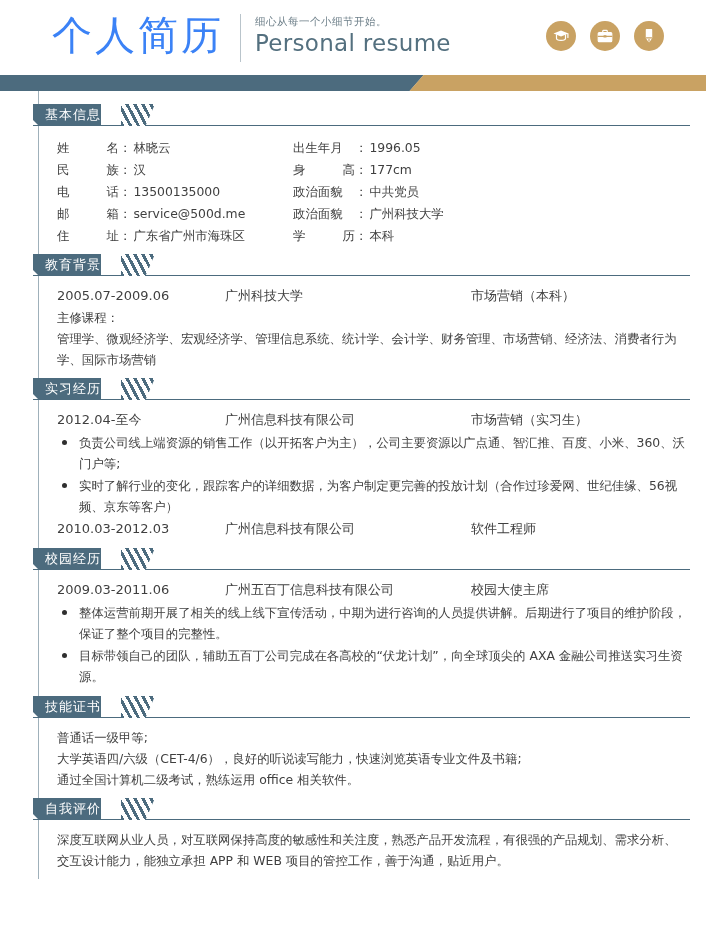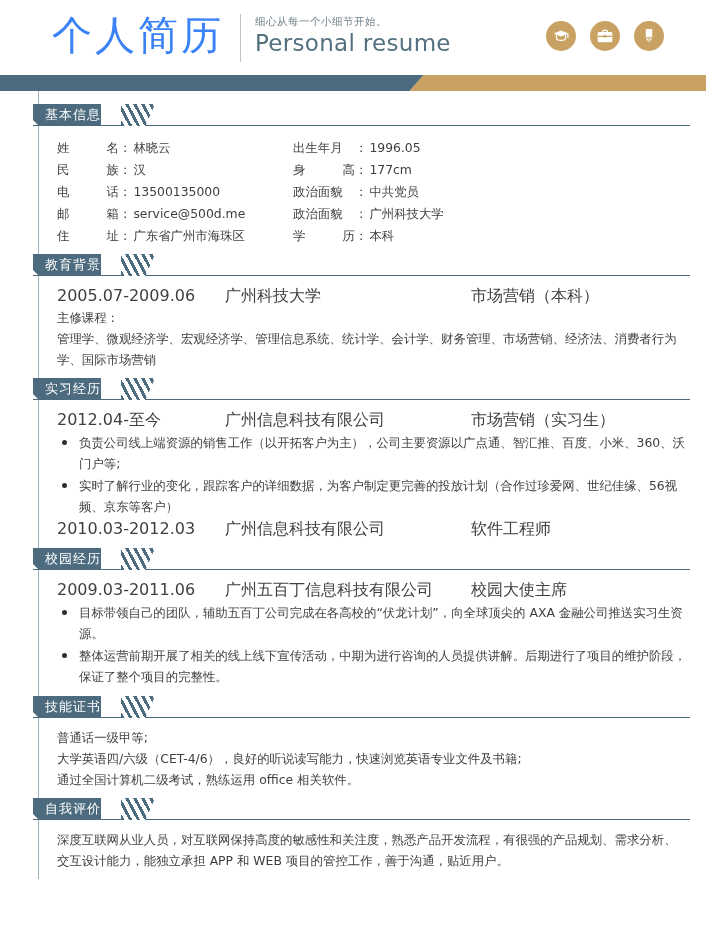--- a/index.html
+++ b/index.html
@@ -190,21 +190,21 @@
     display: inline-flex;
     justify-content: space-between;
   }
   .info-label.w4 { width: 62px; }
   .info-colon { margin-right: 2px; }
   .info-value { color: #3f3f3f; }
 
   
   .entry-row {
     display: flex;
-    font-size: 16px;
+    font-size: 13px;
     line-height: 22px;
     white-space: nowrap;
   }
   .entry-date { width: 168px; }
   .entry-org  { width: 246px; }
   .entry-role { }
 
   .plain-line {
     font-size: 12.4px;
     line-height: 21px;
@@ -420,22 +420,22 @@
       <div class="sec-tab">校园经历</div>
       <div class="sec-stripes" style="left:121px"></div>
     </div>
     <div class="sec-body">
       <div class="entry-row">
         <span class="entry-date">2009.03-2011.06</span>
         <span class="entry-org">广州五百丁信息科技有限公司</span>
         <span class="entry-role">校园大使主席</span>
       </div>
       <ul class="bullets">
+        <li>整体运营前期开展了相关的线上线下宣传活动，中期为进行咨询的人员提供讲解。后期进行了项目的维护阶段，保证了整个项目的完整性。</li>
         <li>目标带领自己的团队，辅助五百丁公司完成在各高校的“伏龙计划”，向全球顶尖的 AXA 金融公司推送实习生资源。</li>
-        <li>整体运营前期开展了相关的线上线下宣传活动，中期为进行咨询的人员提供讲解。后期进行了项目的维护阶段，保证了整个项目的完整性。</li>
       </ul>
     </div>
   </div>
 
   <div class="section">
     <div class="sec-head-row">
       <div class="sec-rule"></div>
       <div class="sec-tab">技能证书</div>
       <div class="sec-stripes" style="left:121px"></div>
     </div>

